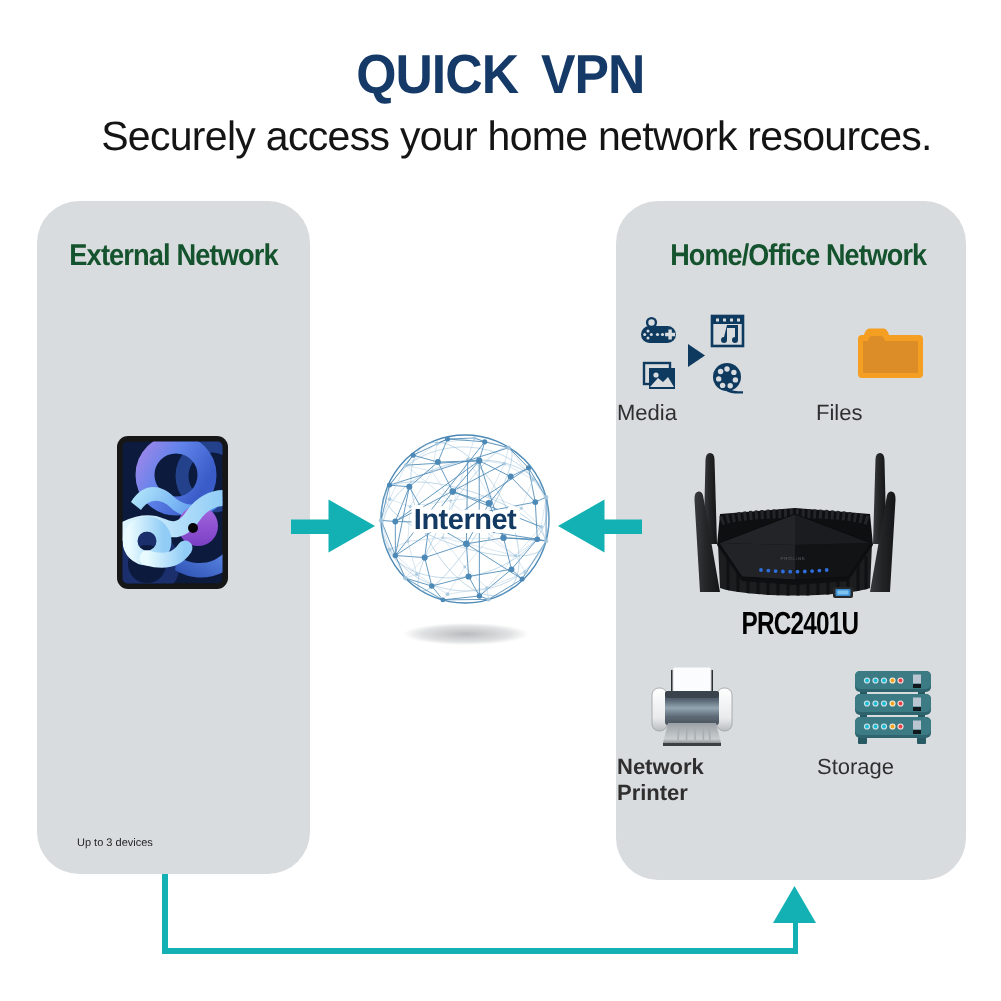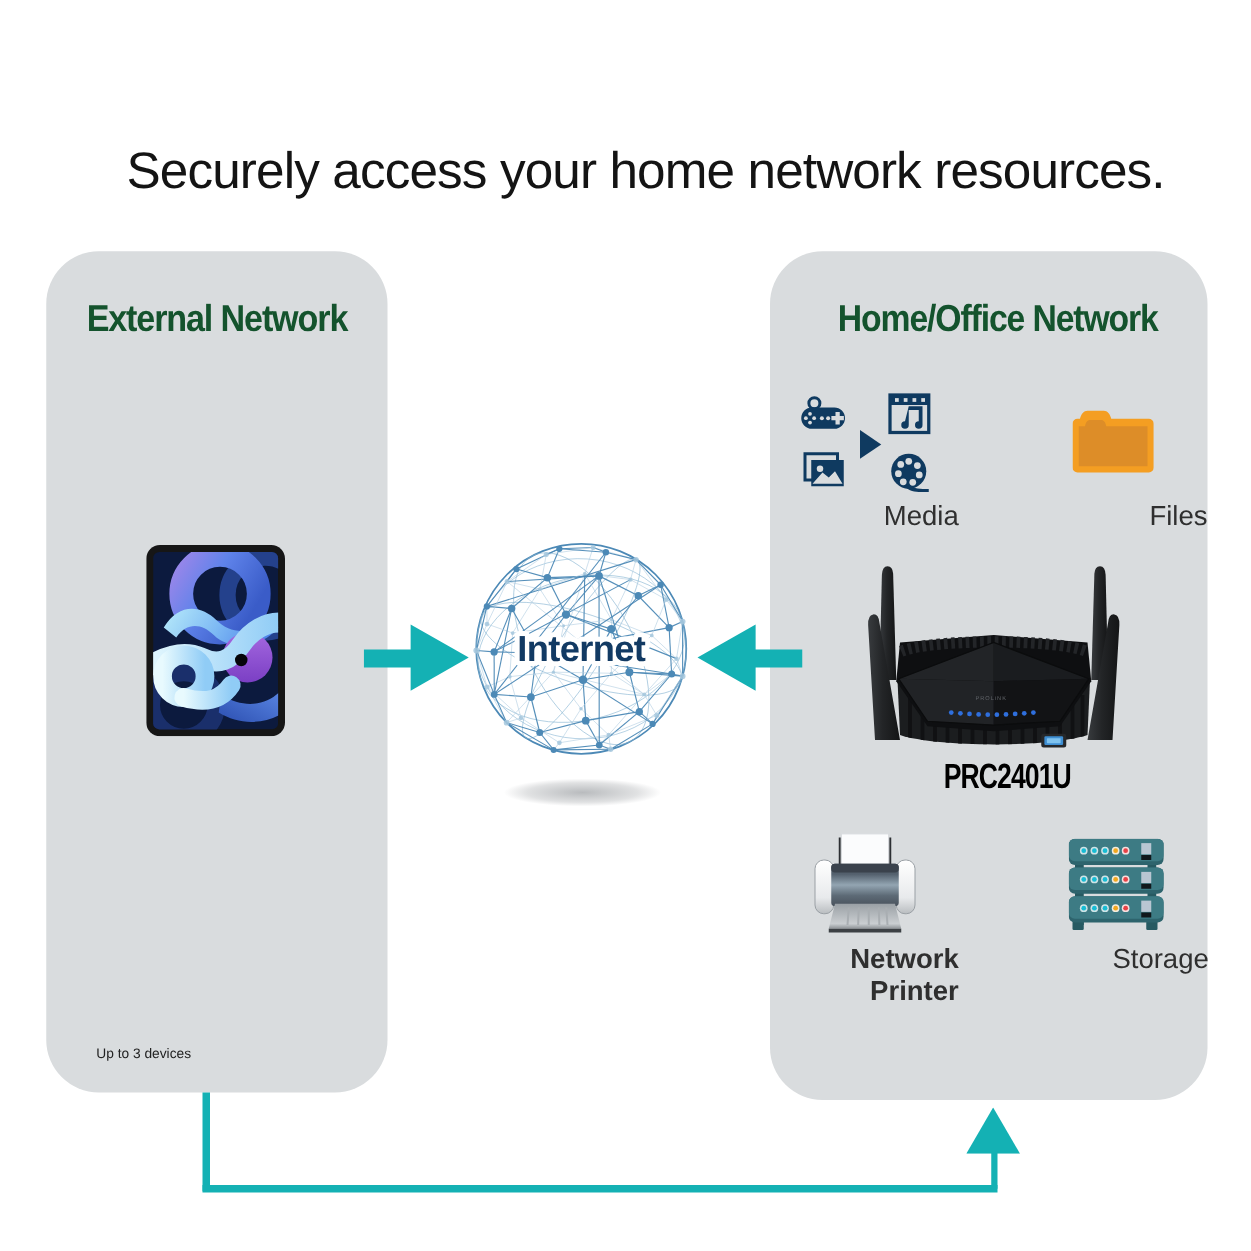--- a/index.html
+++ b/index.html
@@ -1,26 +1,27 @@
 <!DOCTYPE html>
 <html><head>
 <meta charset="utf-8">
 <style>
   html,body{margin:0;padding:0;background:#fff;}
   #stage{position:relative;width:1001px;height:1001px;background:#ffffff;overflow:hidden;
          font-family:"Liberation Sans", sans-serif;-webkit-font-smoothing:antialiased;text-rendering:geometricPrecision;}
   .abs{position:absolute;}
   .box{background:#d9dcde;border-radius:42px;}
   .boxtitle{font-weight:bold;color:#14532d;font-size:30px;letter-spacing:-1px;white-space:nowrap;text-align:center;}
-  .label{color:#2f2f2f;font-size:22px;text-align:right;line-height:1.2;}
+  .label{color:#2f2f2f;font-size:22px;text-align:left;line-height:1.2;}
 </style>
 </head>
 <body>
 <div id="stage">
 
+  <div class="abs" style="left:0;top:47px;width:1001px;text-align:center;"><span style="display:inline-block;font-weight:bold;font-size:55px;color:#163a68;letter-spacing:-1px;transform:scaleX(0.94);transform-origin:center;line-height:1;">QUICK &nbsp;VPN</span></div>
   <div class="abs" style="left:0;top:112px;width:1001px;text-align:center;font-size:41px;letter-spacing:-0.7px;color:#141414;line-height:1.18;padding-left:16px;">Securely access your home network resources.</div>
 
   <div class="abs box" style="left:37px;top:201px;width:273px;height:673px;"></div>
   <div class="abs box" style="left:616px;top:201px;width:350px;height:679px;"></div>
 
   <div class="abs boxtitle" style="left:37px;top:239px;width:273px;"><span style="display:inline-block;transform:scaleX(0.91);transform-origin:center;">External Network</span></div>
   <div class="abs" style="left:77px;top:837px;font-size:11px;color:#222;">Up to 3 devices</div>
 
   <div class="abs" style="left:117px;top:436px;">
     <svg width="111" height="153" viewBox="0 0 111 153">
@@ -280,21 +281,21 @@
   <svg class="abs" style="left:291px;top:499px;" width="85" height="54" viewBox="0 0 85 54">
     <path d="M0 20.5 L37.5 20.5 L37.5 0.5 L84 27 L37.5 53.5 L37.5 35 L0 35 Z" fill="#14b1b4"></path>
   </svg>
   <svg class="abs" style="left:557px;top:499px;" width="85" height="54" viewBox="0 0 85 54">
     <path d="M85 20.5 L47.5 20.5 L47.5 0.5 L1 27 L47.5 53.5 L47.5 35 L85 35 Z" fill="#14b1b4"></path>
   </svg>
 
   <div class="abs boxtitle" style="left:623px;top:239px;width:350px;"><span style="display:inline-block;transform:scaleX(0.9);transform-origin:center;">Home/Office Network</span></div>
   <div class="abs label" style="left:617px;top:400px;width:150px;">Media</div>
   <div class="abs label" style="left:816px;top:400px;width:150px;">Files</div>
-  <div class="abs label" style="left:723px;top:604px;width:150px;font-weight:bold;font-size:28px;color:#000;letter-spacing:-1px;"><span style="display:inline-block;transform:scaleX(0.76);transform-origin:center;">PRC2401U</span></div>
+  <div class="abs label" style="left:723px;top:604px;width:150px;font-weight:bold;font-size:32px;color:#000;letter-spacing:-1px;"><span style="display:inline-block;transform:scaleX(0.76);transform-origin:center;">PRC2401U</span></div>
   <div class="abs label" style="left:617px;top:754px;width:150px;font-weight:bold;">Network<br>Printer</div>
   <div class="abs label" style="left:817px;top:754px;width:150px;">Storage</div>
 
   <div class="abs" style="left:637px;top:312px;">
     <svg width="110" height="84" viewBox="0 0 110 84">
       <g fill="#0f3a60">
 
         <circle cx="14.5" cy="10.5" r="4.4" fill="none" stroke="#0f3a60" stroke-width="2.4"></circle>
         <path d="M12.5 14 h18 a8.5 8.5 0 0 1 0 17 h-18 a8.5 8.5 0 0 1 0 -17 z"></path>
         <g fill="#d9dcde">

